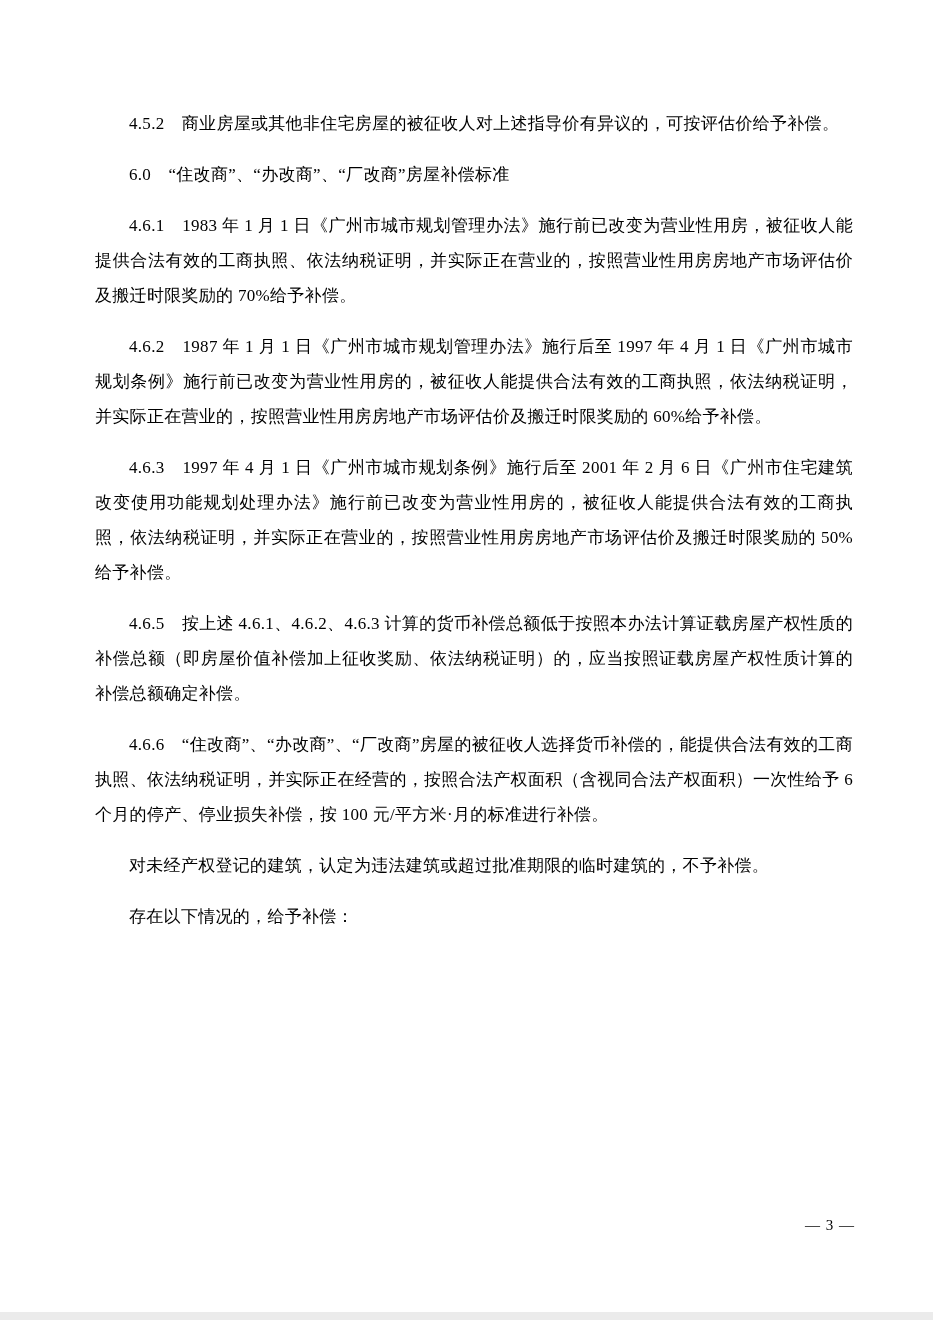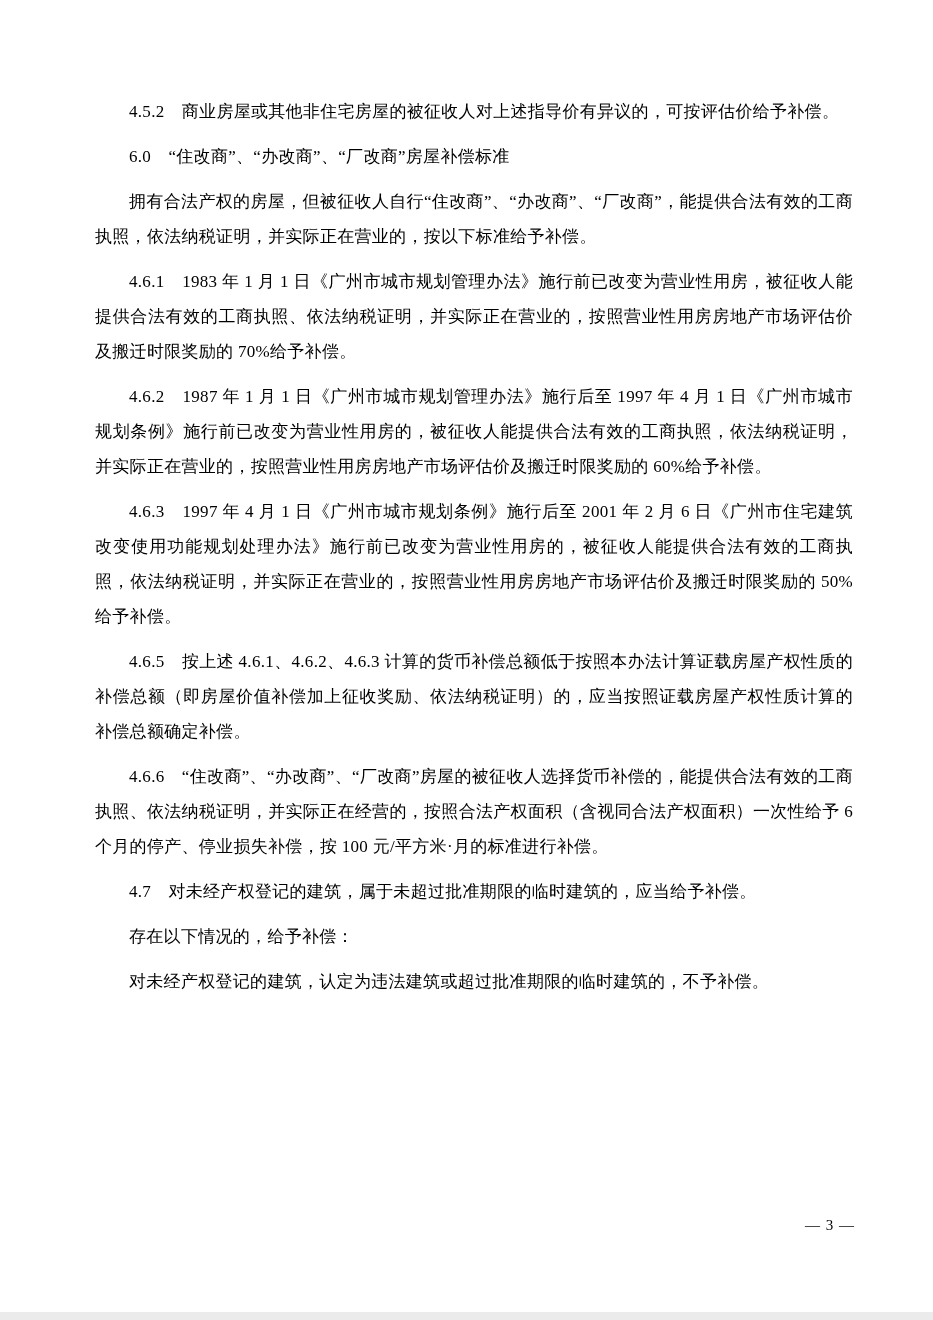--- a/index.html
+++ b/index.html
@@ -13,21 +13,21 @@
     position: relative;
     overflow: hidden;
   }
   .page {
     position: absolute;
     top: 0; left: 0; right: 0; bottom: 0;
     padding: 90px 80px 0 95px;
     background: #ffffff;
   }
   .doc p {
-    margin: 4px 0 10px 0;
+    margin: 16px 0 10px 0;
     font-size: 17px;
     line-height: 35px;
     text-align: justify;
     text-indent: 2em;
     letter-spacing: 0.3px;
     word-break: break-all;
   }
   .page-number {
     position: absolute;
     right: 78px;
@@ -43,25 +43,23 @@
     background: #ebebeb;
   }
 </style>
 </head>
 <body>
 
 <div class="page">
   <div class="doc">
     <p>4.5.2　商业房屋或其他非住宅房屋的被征收人对上述指导价有异议的，可按评估价给予补偿。</p>
     <p>6.0　“住改商”、“办改商”、“厂改商”房屋补偿标准</p>
-    <p>拥有合法产权的房屋，但被征收人自行“住改商”、“办改商”、“厂改商”，能提供合法有效的工商执照，依法纳税证明，并实际正在营业的，按以下标准给予补偿。</p>
     <p>4.6.1　1983 年 1 月 1 日《广州市城市规划管理办法》施行前已改变为营业性用房，被征收人能提供合法有效的工商执照、依法纳税证明，并实际正在营业的，按照营业性用房房地产市场评估价及搬迁时限奖励的 70%给予补偿。</p>
     <p>4.6.2　1987 年 1 月 1 日《广州市城市规划管理办法》施行后至 1997 年 4 月 1 日《广州市城市规划条例》施行前已改变为营业性用房的，被征收人能提供合法有效的工商执照，依法纳税证明，并实际正在营业的，按照营业性用房房地产市场评估价及搬迁时限奖励的 60%给予补偿。</p>
     <p>4.6.3　1997 年 4 月 1 日《广州市城市规划条例》施行后至 2001 年 2 月 6 日《广州市住宅建筑改变使用功能规划处理办法》施行前已改变为营业性用房的，被征收人能提供合法有效的工商执照，依法纳税证明，并实际正在营业的，按照营业性用房房地产市场评估价及搬迁时限奖励的 50%给予补偿。</p>
     <p>4.6.5　按上述 4.6.1、4.6.2、4.6.3 计算的货币补偿总额低于按照本办法计算证载房屋产权性质的补偿总额（即房屋价值补偿加上征收奖励、依法纳税证明）的，应当按照证载房屋产权性质计算的补偿总额确定补偿。</p>
     <p>4.6.6　“住改商”、“办改商”、“厂改商”房屋的被征收人选择货币补偿的，能提供合法有效的工商执照、依法纳税证明，并实际正在经营的，按照合法产权面积（含视同合法产权面积）一次性给予 6 个月的停产、停业损失补偿，按 100 元/平方米·月的标准进行补偿。</p>
-    <p>4.7　对未经产权登记的建筑，属于未超过批准期限的临时建筑的，应当给予补偿。</p>
+    <p>对未经产权登记的建筑，认定为违法建筑或超过批准期限的临时建筑的，不予补偿。</p>
     <p>存在以下情况的，给予补偿：</p>
-    <p>对未经产权登记的建筑，认定为违法建筑或超过批准期限的临时建筑的，不予补偿。</p>
   </div>
   <div class="page-number">— 3 —</div>
 </div>
 <div class="page-edge"></div>
 
 </body></html>

